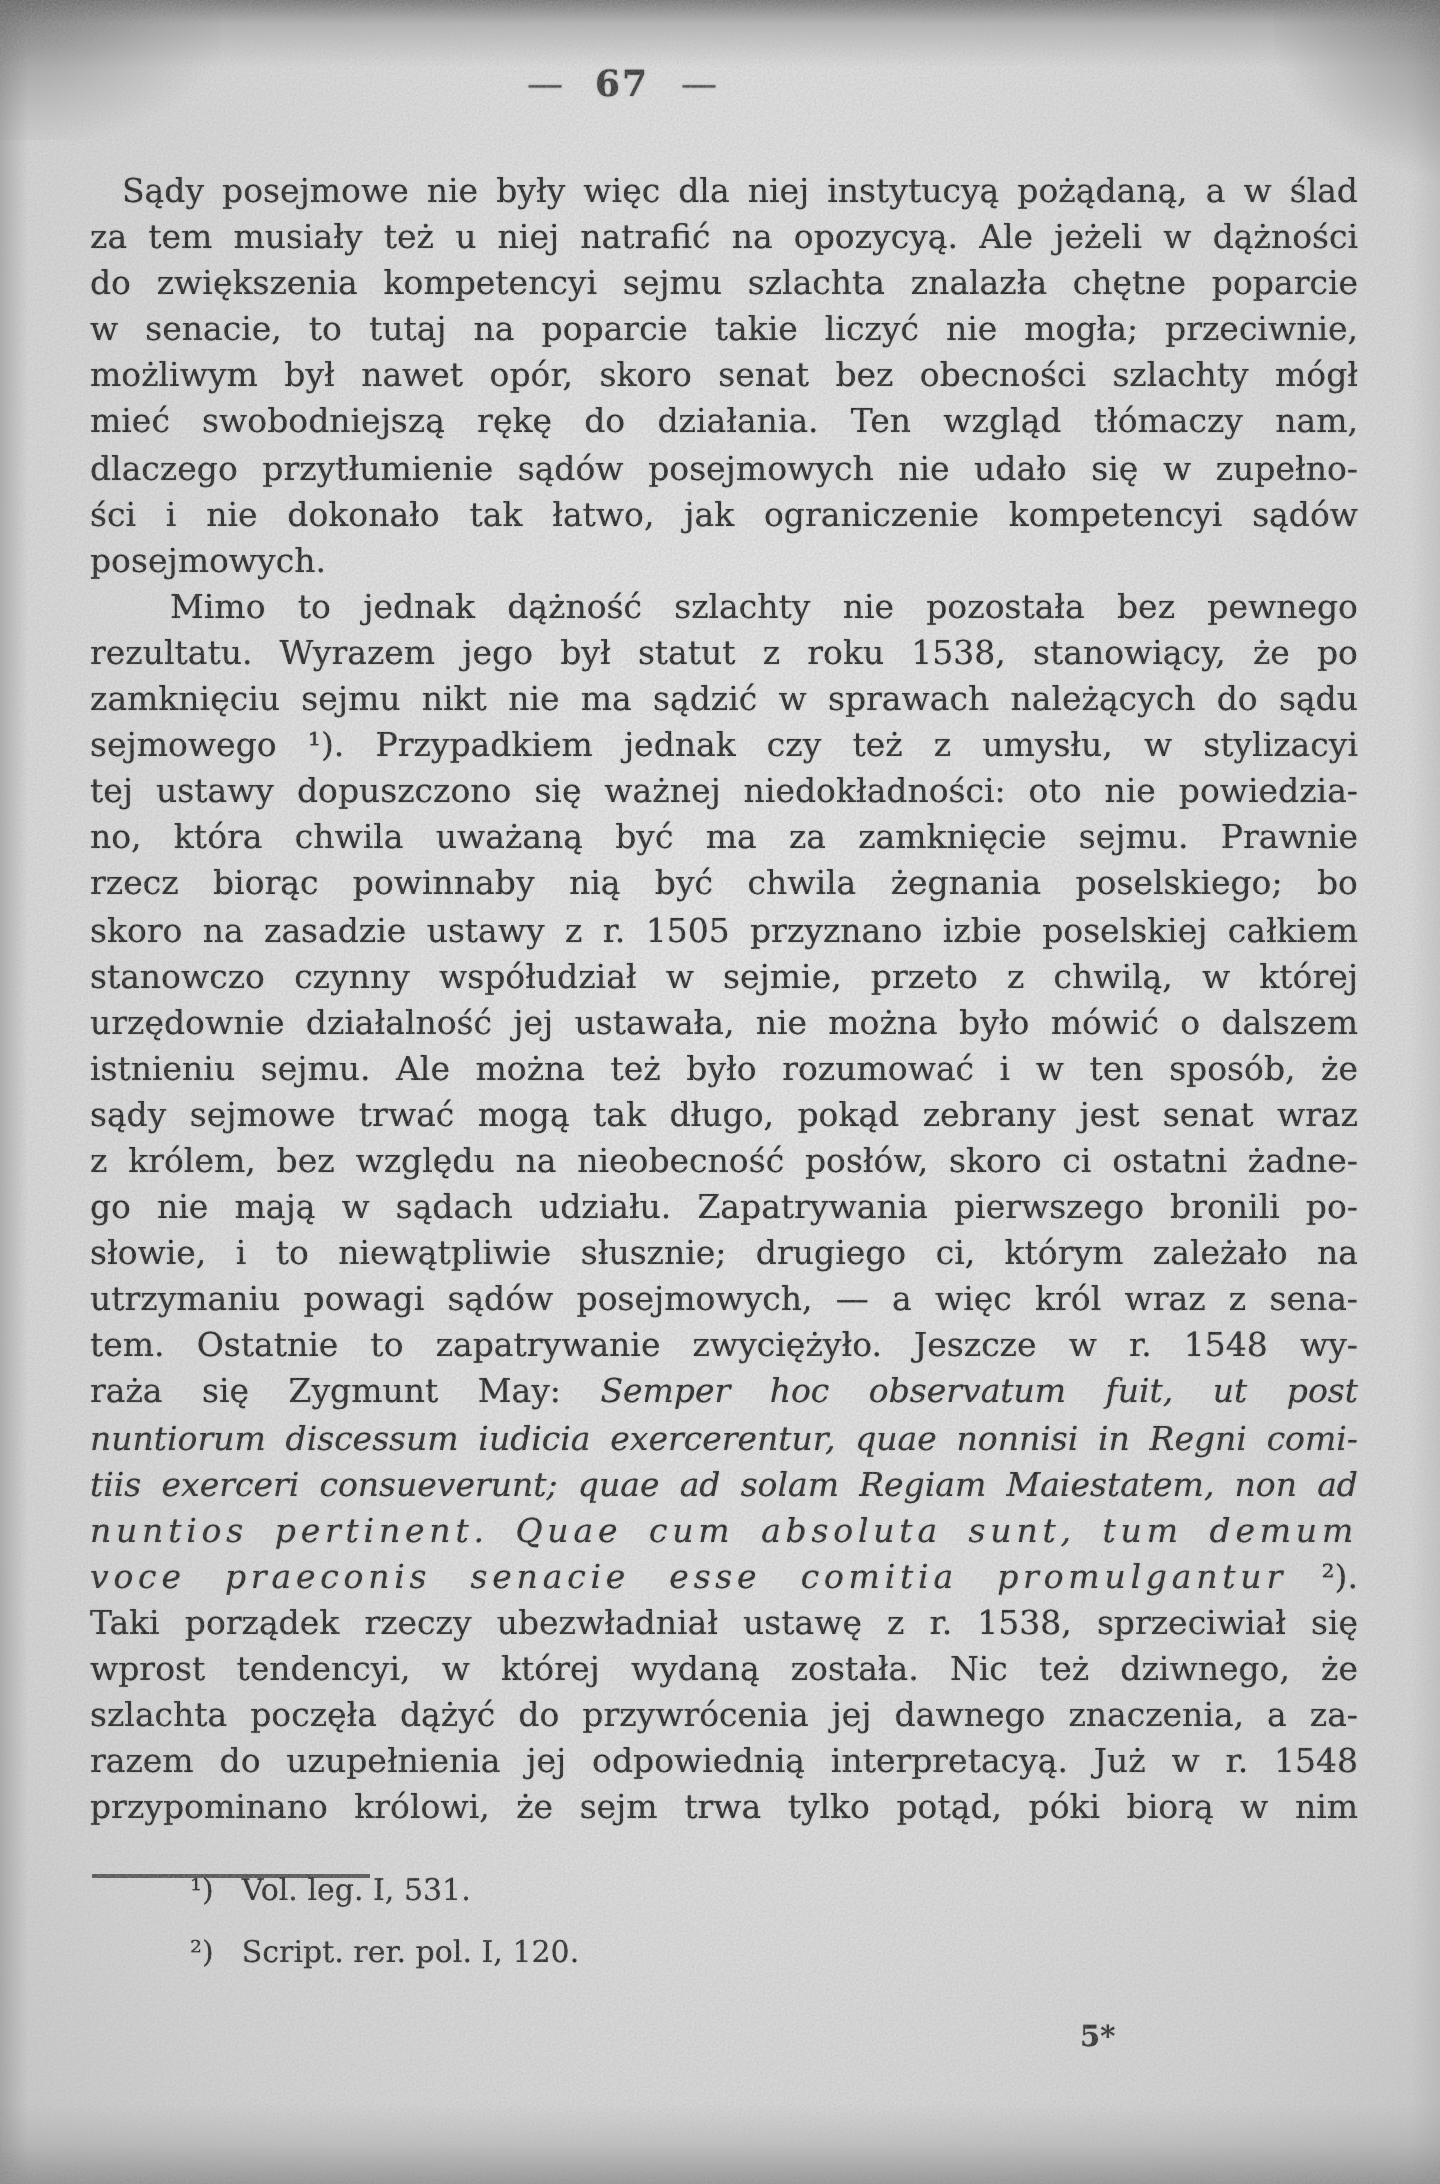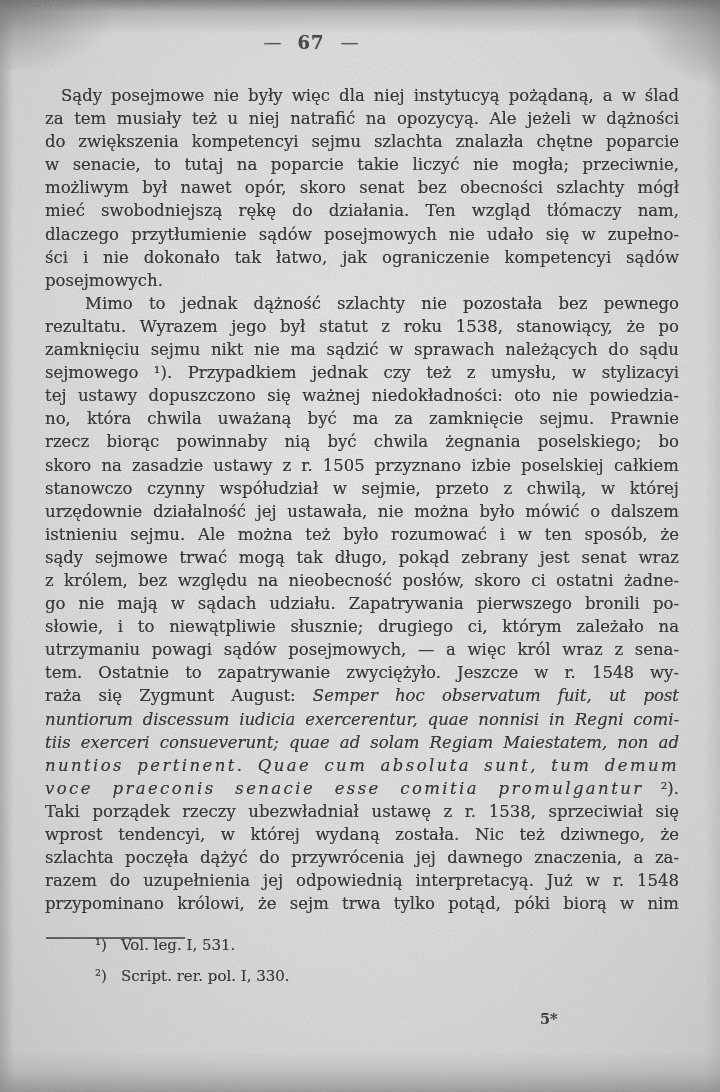--- a/index.html
+++ b/index.html
@@ -98,37 +98,37 @@
       <div class="ln"><span>skoro na zasadzie ustawy z r. 1505 przyznano izbie poselskiej całkiem</span></div>
       <div class="ln"><span>stanowczo czynny współudział w sejmie, przeto z chwilą, w której</span></div>
       <div class="ln"><span>urzędownie działalność jej ustawała, nie można było mówić o dalszem</span></div>
       <div class="ln"><span>istnieniu sejmu. Ale można też było rozumować i w ten sposób, że</span></div>
       <div class="ln"><span>sądy sejmowe trwać mogą tak długo, pokąd zebrany jest senat wraz</span></div>
       <div class="ln"><span>z królem, bez względu na nieobecność posłów, skoro ci ostatni żadne-</span></div>
       <div class="ln"><span>go nie mają w sądach udziału. Zapatrywania pierwszego bronili po-</span></div>
       <div class="ln"><span>słowie, i to niewątpliwie słusznie; drugiego ci, którym zależało na</span></div>
       <div class="ln"><span>utrzymaniu powagi sądów posejmowych, — a więc król wraz z sena-</span></div>
       <div class="ln"><span>tem. Ostatnie to zapatrywanie zwyciężyło. Jeszcze w r. 1548 wy-</span></div>
-      <div class="ln"><span>raża się Zygmunt August: </span><span class="it">Semper hoc observatum fuit, ut post</span></div>
+      <div class="ln"><span>raża się Zygmunt May: </span><span class="it">Semper hoc observatum fuit, ut post</span></div>
       <div class="ln"><span class="it">nuntiorum discessum iudicia exercerentur, quae nonnisi in Regni comi-</span></div>
       <div class="ln"><span class="it">tiis exerceri consueverunt; quae ad solam Regiam Maiestatem, non ad</span></div>
       <div class="ln"><span class="it sp">nuntios pertinent. Quae cum absoluta sunt, tum demum</span></div>
       <div class="ln"><span class="it sp">voce praeconis senacie esse comitia promulgantur</span><span> ²).</span></div>
       <div class="ln"><span>Taki porządek rzeczy ubezwładniał ustawę z r. 1538, sprzeciwiał się</span></div>
       <div class="ln"><span>wprost tendencyi, w której wydaną została. Nic też dziwnego, że</span></div>
       <div class="ln"><span>szlachta poczęła dążyć do przywrócenia jej dawnego znaczenia, a za-</span></div>
       <div class="ln"><span>razem do uzupełnienia jej odpowiednią interpretacyą. Już w r. 1548</span></div>
       <div class="ln"><span>przypominano królowi, że sejm trwa tylko potąd, póki biorą w nim</span></div>
     </div>
 
   <div class="footnote-rule"></div>
 
   <div class="footnotes">
       <div class="fn"><span class="mark">¹)</span><span>Vol. leg. I, 531.</span></div>
-      <div class="fn"><span class="mark">²)</span><span>Script. rer. pol. I, 330.</span></div>
+      <div class="fn"><span class="mark">²)</span><span>Script. rer. pol. I, 120.</span></div>
     </div>
 
   <div class="signature">5*</div>
 
   <div class="edge edge-top"></div>
   <div class="edge edge-right"></div>
   <div class="edge edge-bottom"></div>
   <div class="edge edge-left"></div>
   <div class="corner-tr"></div>
   <div class="corner-tl"></div>

